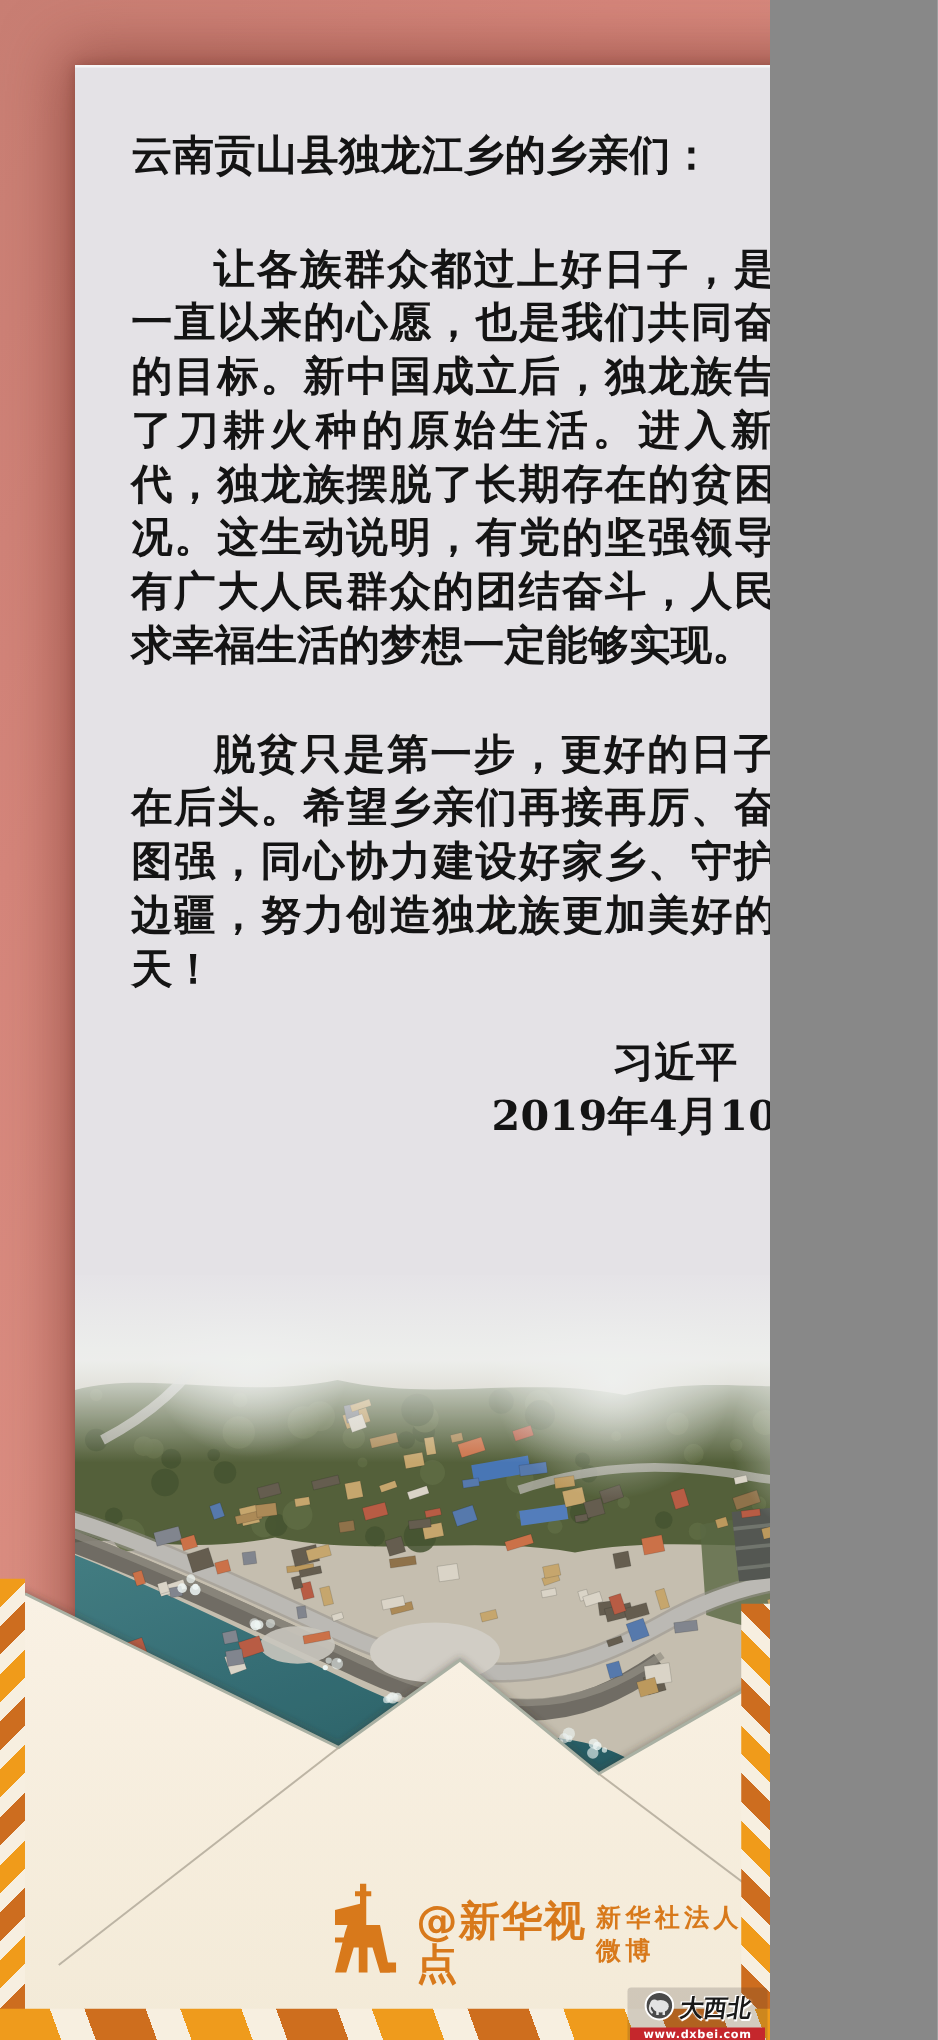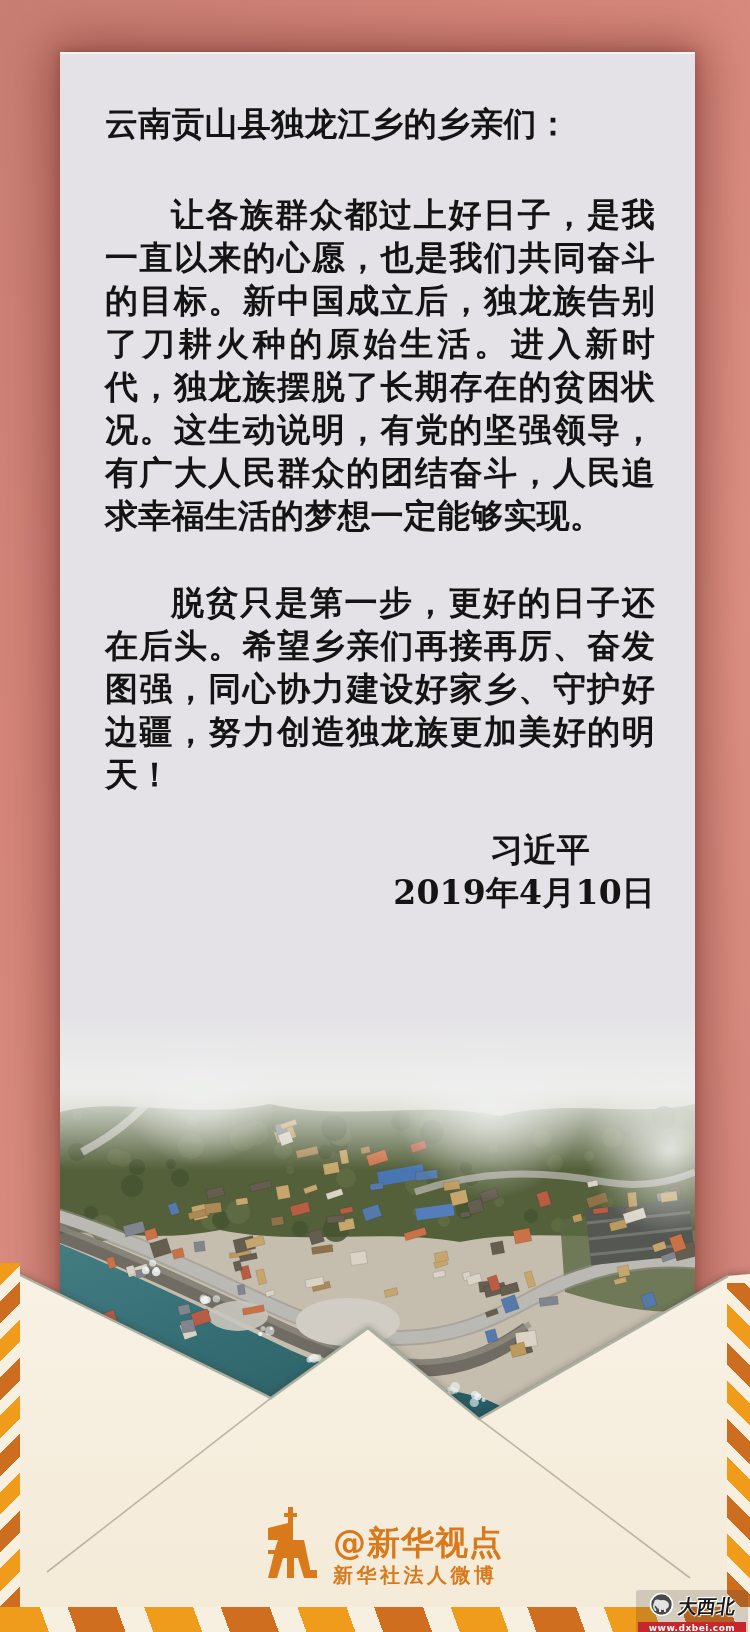--- a/index.html
+++ b/index.html
@@ -1,17 +1,17 @@
 <!DOCTYPE html>
 <html><head>
 <meta charset="utf-8">
 <style>
   html,body{margin:0;padding:0;background:#888;}
   .canvas{
-    position:relative;width:750px;height:1632px;overflow:hidden;
+    position:relative;width:616px;height:1632px;overflow:hidden;
     background:linear-gradient(125deg,#c87e73 0%,#d5867b 28%,#dd9184 62%,#d1847a 100%);
     font-family:"DejaVu Serif","Liberation Serif",serif;
   }
   
   .paper{
     position:absolute;left:60px;top:52px;width:635px;height:1380px;
     background:#e4e2e6;
     box-shadow:0 0 46px 10px rgba(110,42,32,.55), 0 0 10px rgba(90,30,20,.35);
   }
   .paper::before{content:"";position:absolute;left:0;top:0;right:0;height:2px;background:rgba(255,255,255,.65);}
@@ -38,21 +38,21 @@
   .stripe-right{
     right:0;top:1283px;width:23px;height:349px;
     background:repeating-linear-gradient(45deg,#f09b1a 0 16px,#f7efe0 16px 27px,#cd6d1f 27px 43px,#f7efe0 43px 54px);
   }
   .stripe-bottom{
     left:0;top:1607px;width:750px;height:25px;
     background:repeating-linear-gradient(70deg,#ef9b1c 0 46px,#f7efe0 46px 72px,#ce6e1e 72px 118px,#f7efe0 118px 144px);
   }
   
   .logo{position:absolute;left:263px;top:1506px;display:flex;align-items:flex-end;gap:16px;z-index:8;}
-  .logo-text{display:flex;flex-direction:column;align-items:flex-start;}
+  .logo-text{display:flex;flex-direction:row;align-items:flex-start;}
   .logo-handle{
     font-family:"DejaVu Sans","Liberation Sans",sans-serif;
     font-weight:900;font-size:33px;line-height:34px;color:#d8791b;letter-spacing:1px;
   }
   .logo-sub{
     font-family:Liberation Sans, sans-serif;
     font-weight:700;font-size:20px;line-height:26px;color:#d8791b;letter-spacing:3.5px;margin-top:2px;
   }
   
   .watermark{

